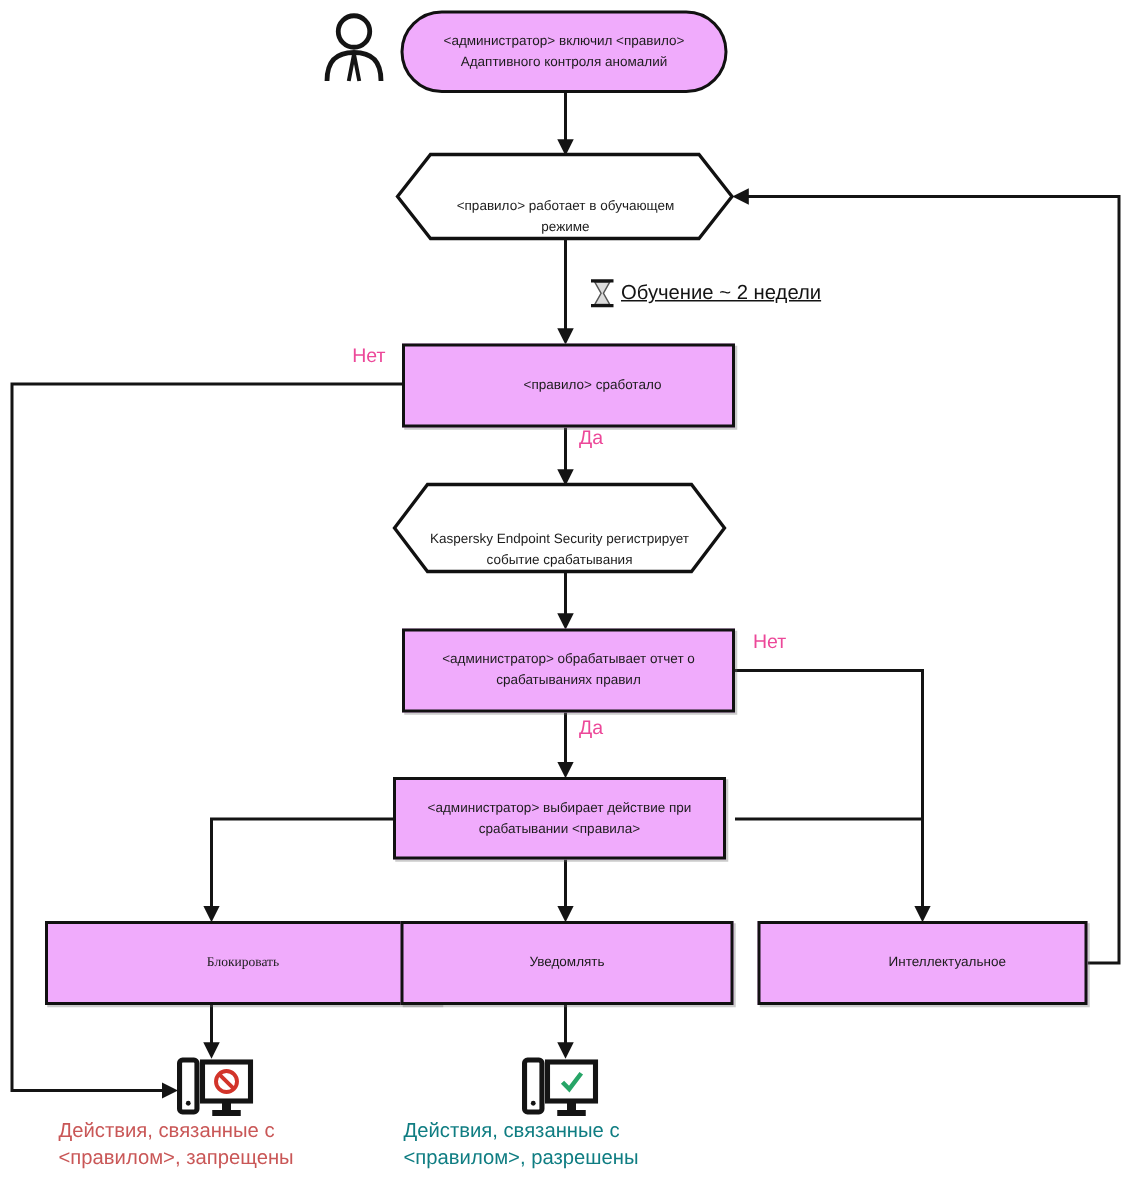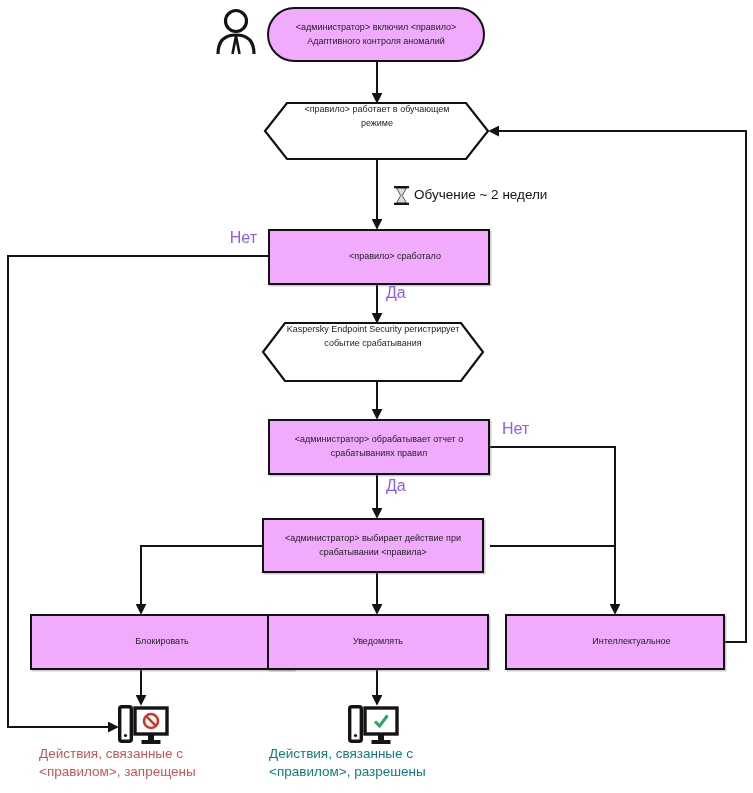--- a/index.html
+++ b/index.html
@@ -10,26 +10,26 @@
   #wires{position:absolute;left:0;top:0;width:753px;height:793px;}
   .node{
     position:absolute;box-sizing:border-box;background:#f0abfc;
     border:2px solid #111;display:flex;align-items:center;justify-content:center;
     text-align:center;font-size:9px;line-height:1.55;color:#1c1c1c;
     box-shadow:1.5px 1.5px 0 rgba(110,110,110,0.35);
   }
   .node span{display:block;}
   .stadium{border-radius:28px;box-shadow:none;}
   .hexlabel{
-    position:absolute;display:flex;align-items:flex-start;justify-content:center;
+    position:absolute;display:flex;align-items:flex-end;justify-content:center;
     text-align:center;font-size:9px;line-height:1.55;color:#1c1c1c;
   }
   .hexlabel span{display:block;}
-  .edge-label{position:absolute;font-size:16px;color:#8b5cf6;}
-  .training-label{position:absolute;font-size:13.5px;color:#141414;}
+  .edge-label{position:absolute;font-size:13px;color:#ec4899;}
+  .training-label{position:absolute;font-size:13.5px;color:#141414;text-decoration:underline;}
   .outcome{
     position:absolute;width:212px;font-size:13.5px;line-height:1.35;
   }
   .outcome span{display:block;}
 </style>
 </head>
 <body>
 
 <div id="stage">
 
@@ -126,21 +126,21 @@
     </div>
   </div>
 
   <div class="node" style="left:262px;top:518px;width:222px;height:55px;">
     <div>
       <span>&lt;администратор&gt; выбирает действие при</span>
       <span>срабатывании &lt;правила&gt;</span>
     </div>
   </div>
 
-  <div class="node" style="left:30px;top:614px;width:264px;height:56px;">
+  <div class="node" style="left:30px;top:614px;width:264px;height:56px;font-family:Liberation Serif, serif;">
     <span>Блокировать</span>
   </div>
 
   <div class="node" style="left:267px;top:614px;width:222px;height:56px;">
     <span>Уведомлять</span>
   </div>
 
   <div class="node" style="left:505px;top:614px;width:220px;height:56px;padding-left:33px;">
     <span>Интеллектуальное</span>
   </div>

